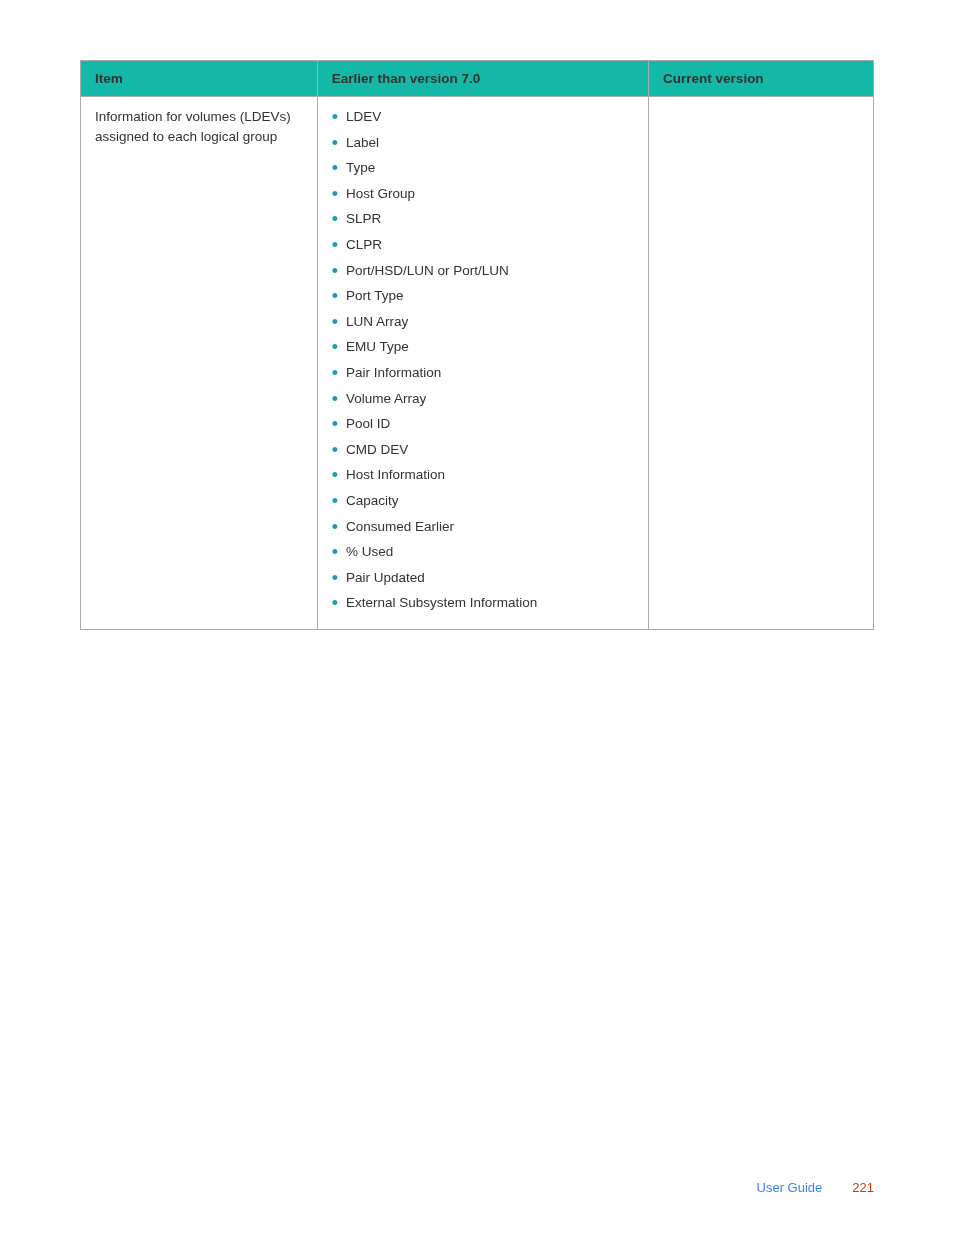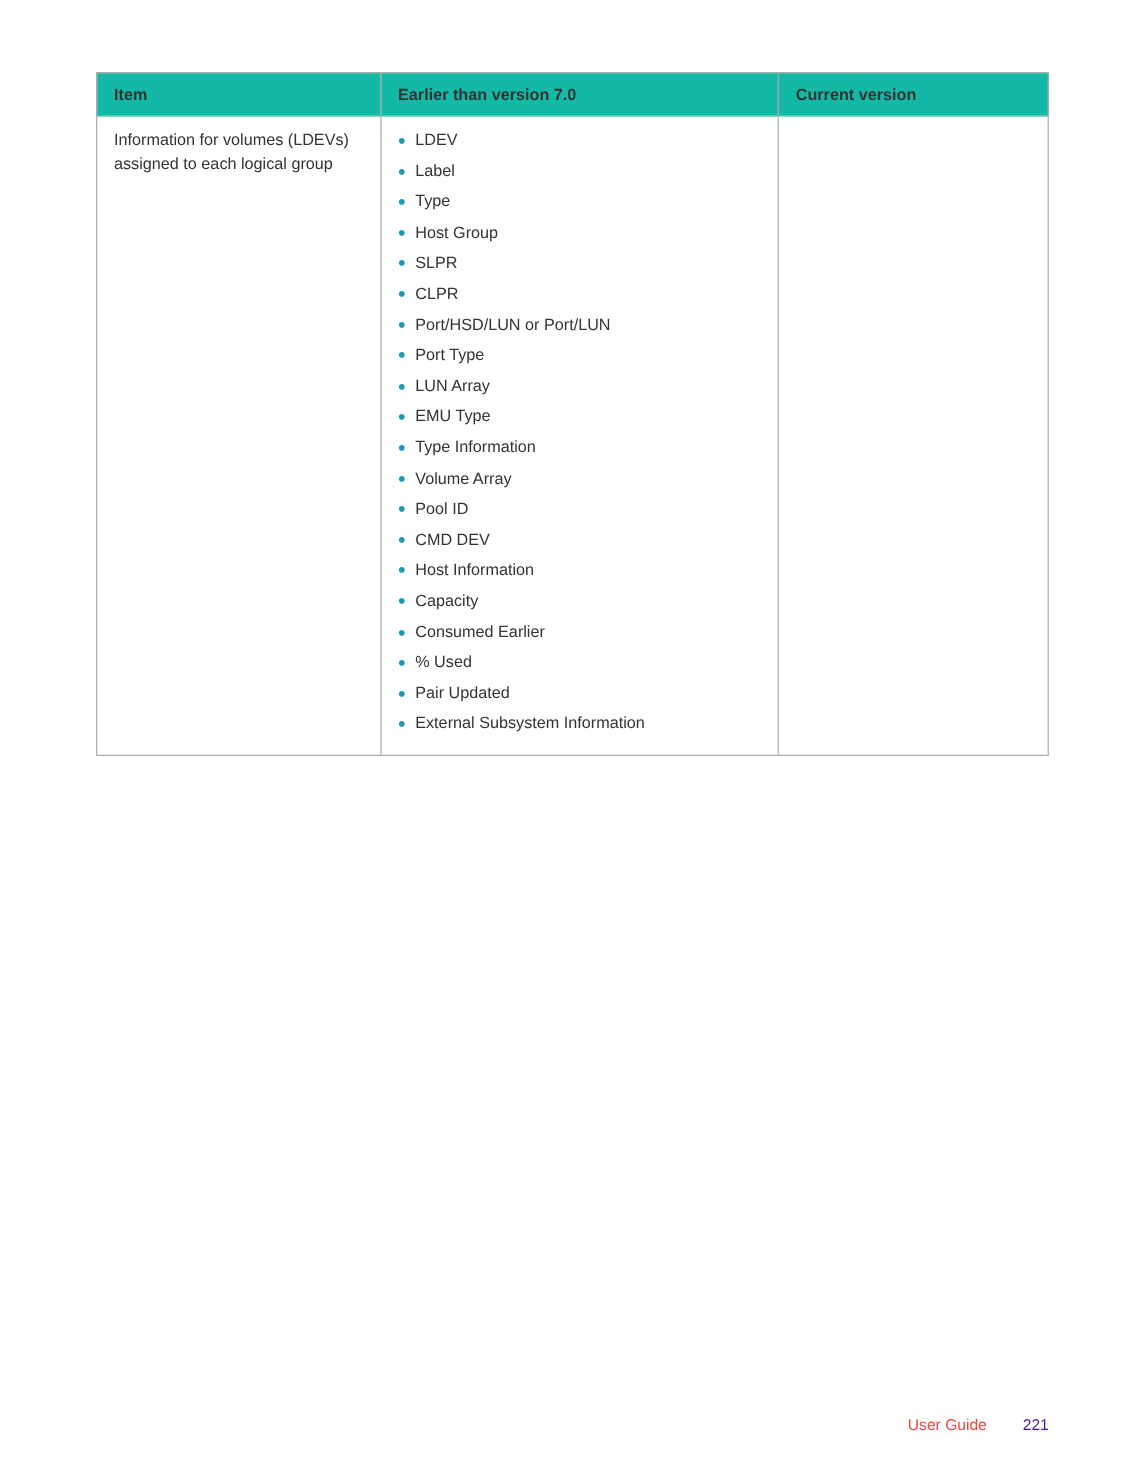--- a/index.html
+++ b/index.html
@@ -96,26 +96,26 @@
       bottom: 40px;
       right: 80px;
       font-size: 13px;
       color: #555555;
       display: flex;
       align-items: center;
       gap: 30px;
     }
 
     .footer-label {
-      color: #ef4444;
+      color: #3b82f6;
     }
 
     .footer-number {
       font-size: 13px;
-      color: #4c1d95;
+      color: #c2410c;
     }
   </style>
 </head>
 <body>
 
 <div class="page-container">
   <table class="table-wrapper">
     <thead>
       <tr>
         <th class="col-item">Item</th>
@@ -163,21 +163,21 @@
               <li>
                 <span class="bullet-dot">•</span>
                 <span>LUN Array</span>
               </li>
               <li>
                 <span class="bullet-dot">•</span>
                 <span>EMU Type</span>
               </li>
               <li>
                 <span class="bullet-dot">•</span>
-                <span>Type Information</span>
+                <span>Pair Information</span>
               </li>
               <li>
                 <span class="bullet-dot">•</span>
                 <span>Volume Array</span>
               </li>
               <li>
                 <span class="bullet-dot">•</span>
                 <span>Pool ID</span>
               </li>
               <li>

